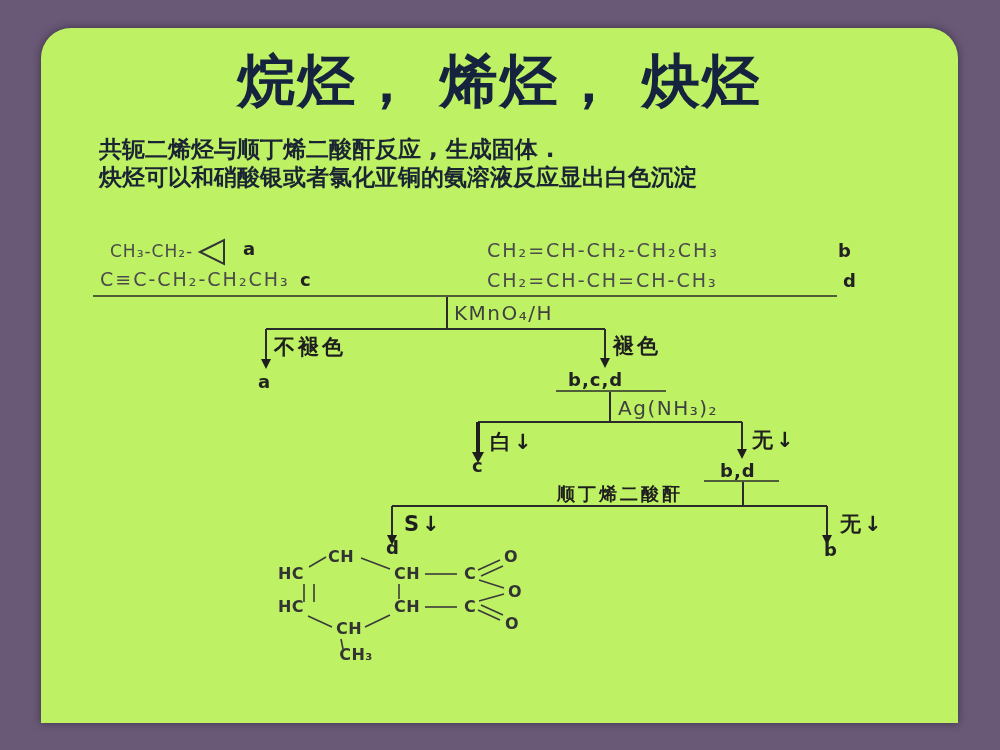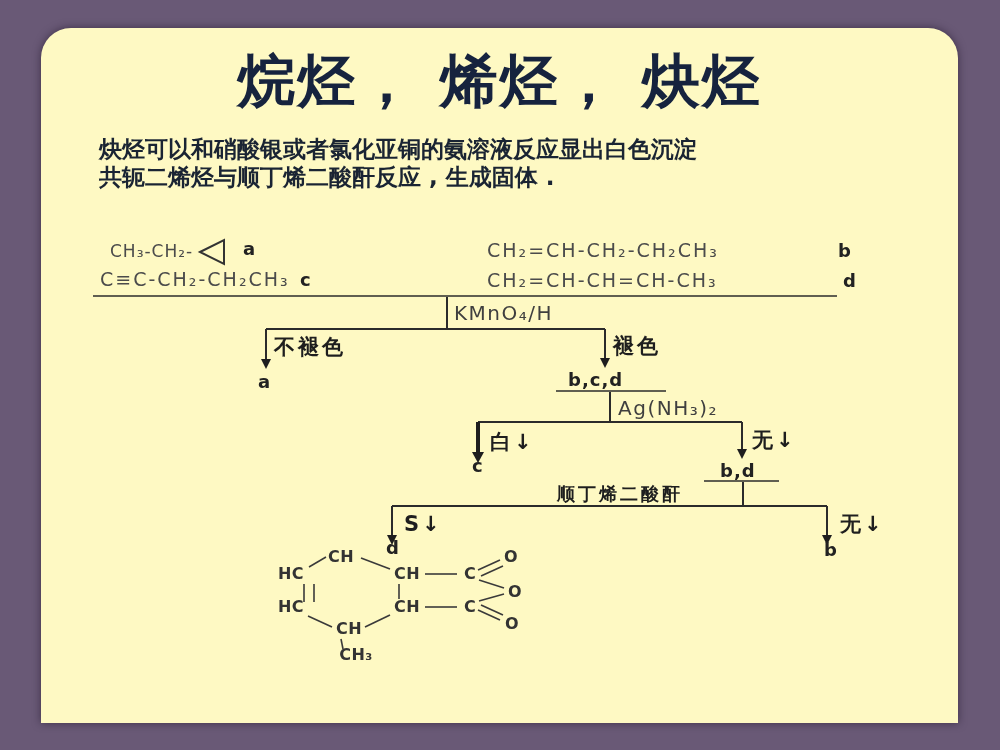--- a/index.html
+++ b/index.html
@@ -3,21 +3,21 @@
 <meta charset="utf-8">
 <style>
   html,body { margin:0; padding:0; }
   body {
     width:1000px; height:750px; position:relative; overflow:hidden;
     background:#695976;
     font-family:"DejaVu Sans", sans-serif;
   }
   .slide {
     position:absolute; left:41px; top:28px; width:917px; height:695px;
-    background:#fef9c3;
+    background:#bef264;
     border-radius:30px 30px 0 0;
     box-shadow:0 0 9px rgba(25,15,35,0.55);
   }
   .title {
     position:absolute; left:0; right:0; top:22px;
     text-align:center;
     font-size:58px; font-weight:bold; letter-spacing:2px;
     color:#16233e; line-height:1.1;
     white-space:nowrap;
   }
@@ -47,22 +47,22 @@
   text.result     { font-size:18px; font-weight:bold; letter-spacing:1px; fill:#222222; }
   text.atom       { font-size:16px; font-weight:bold; letter-spacing:0.5px;
                     fill:#333333; text-anchor:middle; }
 </style>
 </head>
 <body>
 
 <div class="slide">
   <div class="title">烷烃， 烯烃， 炔烃</div>
   <div class="body-text">
+    <div>共轭二烯烃与顺丁烯二酸酐反应 , 生成固体 .</div>
     <div>炔烃可以和硝酸银或者氯化亚铜的氨溶液反应显出白色沉淀</div>
-    <div>共轭二烯烃与顺丁烯二酸酐反应 , 生成固体 .</div>
   </div>
 </div>
 
 <svg class="diagram" viewBox="0 0 1000 750">
 
   <text class="formula-sm" x="110" y="257">CH₃-CH₂-</text>
   <polygon class="tri" points="200,252 224,240 224,264"></polygon>
   <text class="result" x="243" y="255">a</text>
 
   <text class="formula" x="100" y="286">C≡C-CH₂-CH₂CH₃</text>

